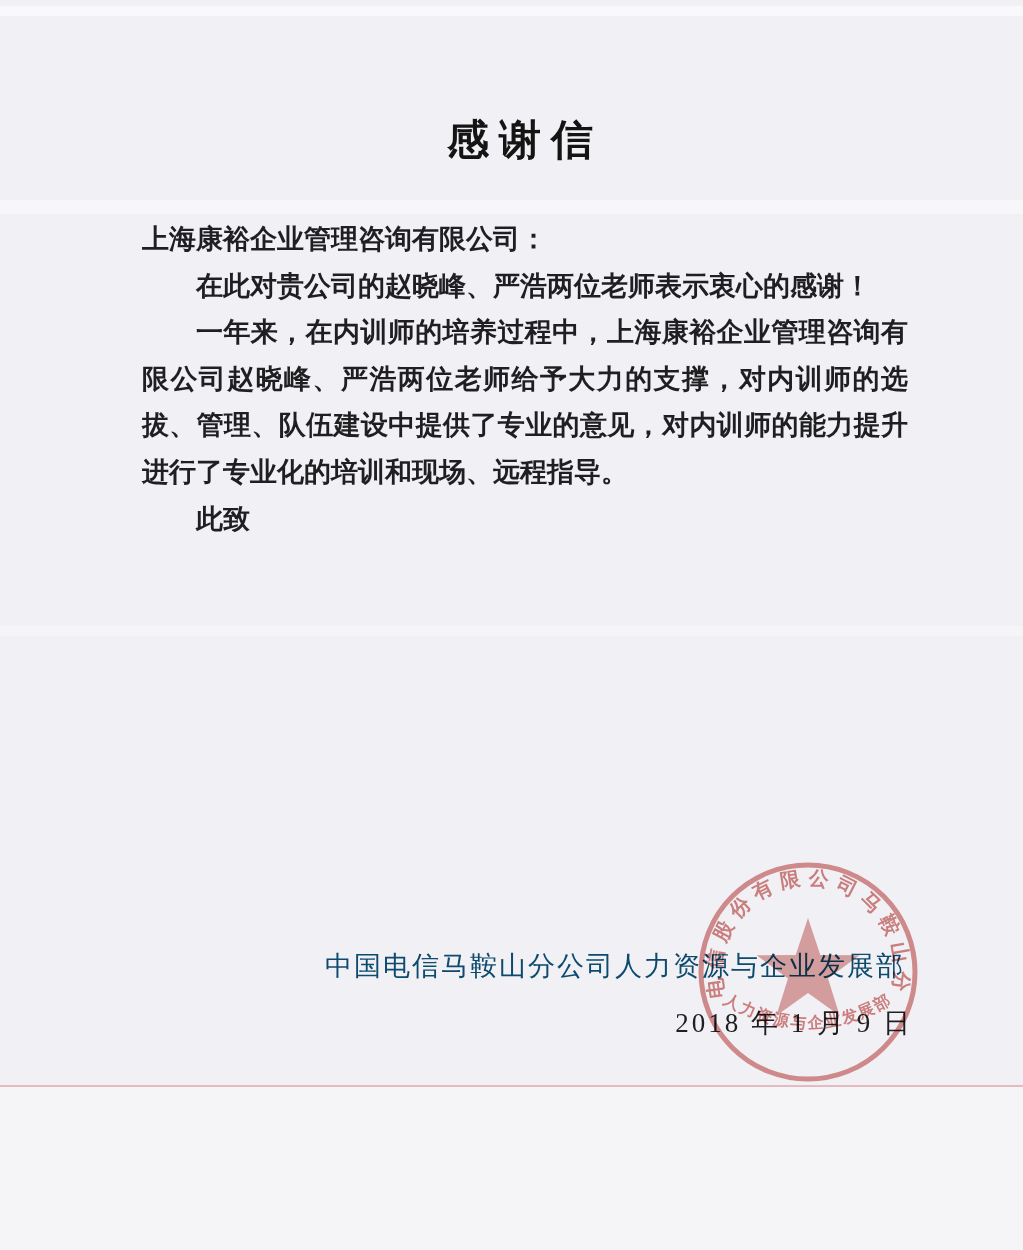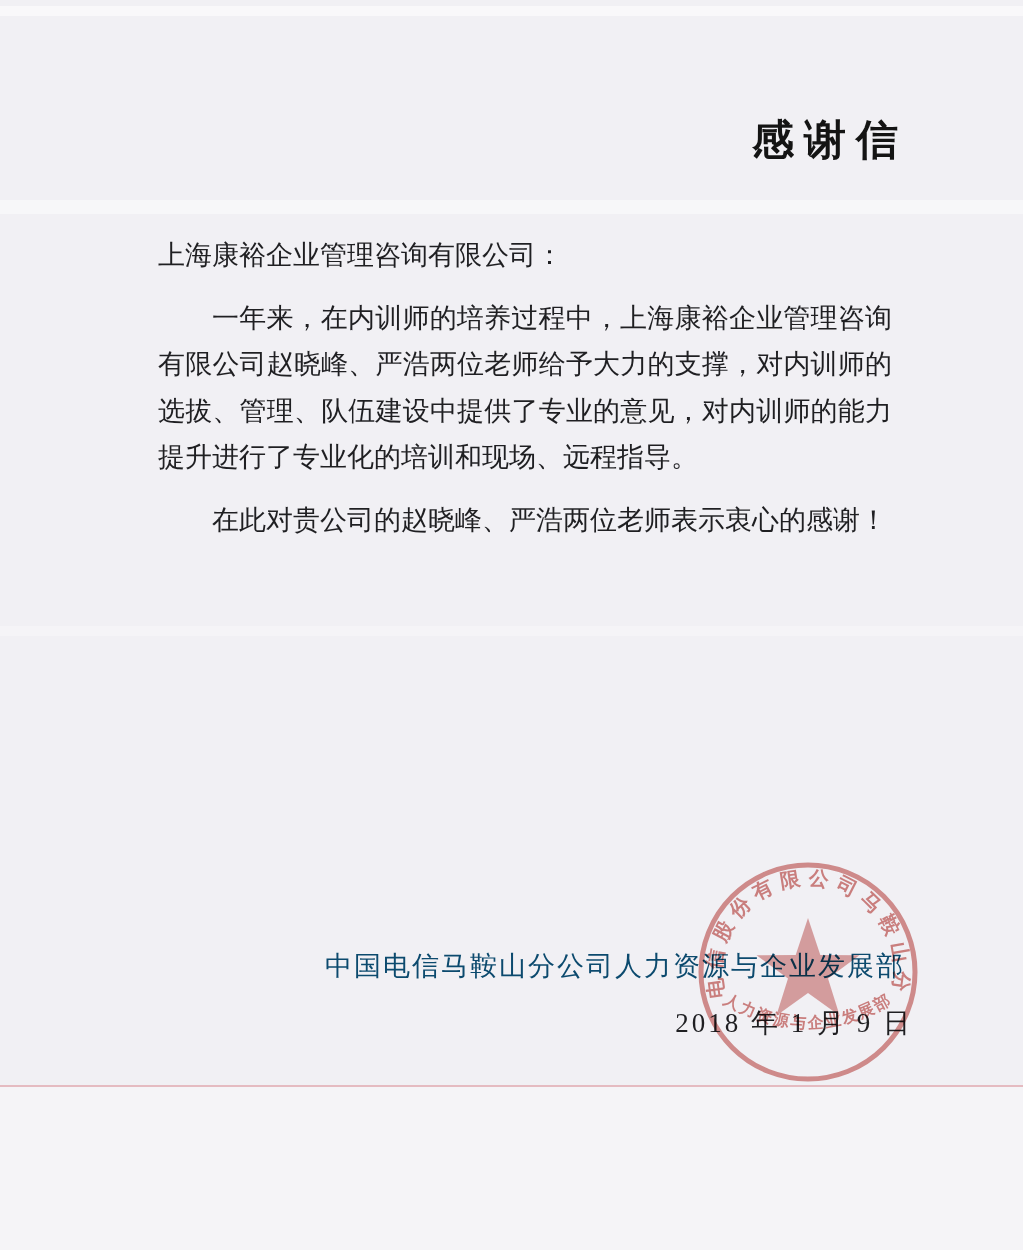--- a/index.html
+++ b/index.html
@@ -18,30 +18,30 @@
   
   .band{position:absolute;left:0;width:1023px;pointer-events:none;}
   .band-top{top:6px;height:10px;background:rgba(255,255,255,.55);}
   .band-mid{top:200px;height:14px;background:rgba(255,255,255,.45);}
   .band-low{top:626px;height:10px;background:rgba(255,255,255,.3);}
   .pink-line{top:1085px;height:2px;background:rgba(219,143,152,.55);}
   .band-bottom{top:1087px;height:163px;background:rgba(255,255,255,.28);}
 
   .title{
     position:absolute;top:112px;left:142px;width:766px;
-    text-align:right;
+    text-align:center;
     font-size:42px;font-weight:bold;letter-spacing:10px;
     color:#141414;
   }
   .letter-body{
     position:absolute;top:216px;left:142px;width:766px;
     font-size:27px;line-height:46.6px;
     text-align:justify;
   }
-  .letter-body p{margin:16px;text-indent:2em;}
+  .letter-body p{margin:0;text-indent:2em;font-weight:bold;}
   .letter-body .salutation{text-indent:0;}
   .letter-body .closing-regards{text-indent:0;}
 
   .signature-line{
     position:absolute;top:948px;right:118px;
     font-size:27px;letter-spacing:2px;color:#0c4a6e;
   }
   .date-line{
     position:absolute;top:1005px;right:110px;
     font-size:27px;letter-spacing:3px;color:#1f1f22;
@@ -67,22 +67,23 @@
   <div class="band band-top"></div>
   <div class="band band-mid"></div>
   <div class="band band-low"></div>
   <div class="band pink-line"></div>
   <div class="band band-bottom"></div>
 
   <div class="title">感谢信</div>
 
   <div class="letter-body">
     <p class="salutation">上海康裕企业管理咨询有限公司：</p>
+    <p>在此对贵公司的赵晓峰、严浩两位老师表示衷心的感谢！</p>
     <p>一年来，在内训师的培养过程中，上海康裕企业管理咨询有限公司赵晓峰、严浩两位老师给予大力的支撑，对内训师的选拔、管理、队伍建设中提供了专业的意见，对内训师的能力提升进行了专业化的培训和现场、远程指导。</p>
-    <p>在此对贵公司的赵晓峰、严浩两位老师表示衷心的感谢！</p>
+    <p class="closing-presented">此致</p>
   </div>
 
   <div class="signature-line">中国电信马鞍山分公司人力资源与企业发展部</div>
   <div class="date-line">2018 年 1 月 9 日</div>
 
   <svg class="seal" viewBox="0 0 232 232">
     <defs>
       <path id="arc-top" d="M 36 150 A 87 87 0 1 1 196 150" fill="none"></path>
       <path id="arc-bottom" d="M 30 146 Q 116 198 202 146" fill="none"></path>
     </defs>

